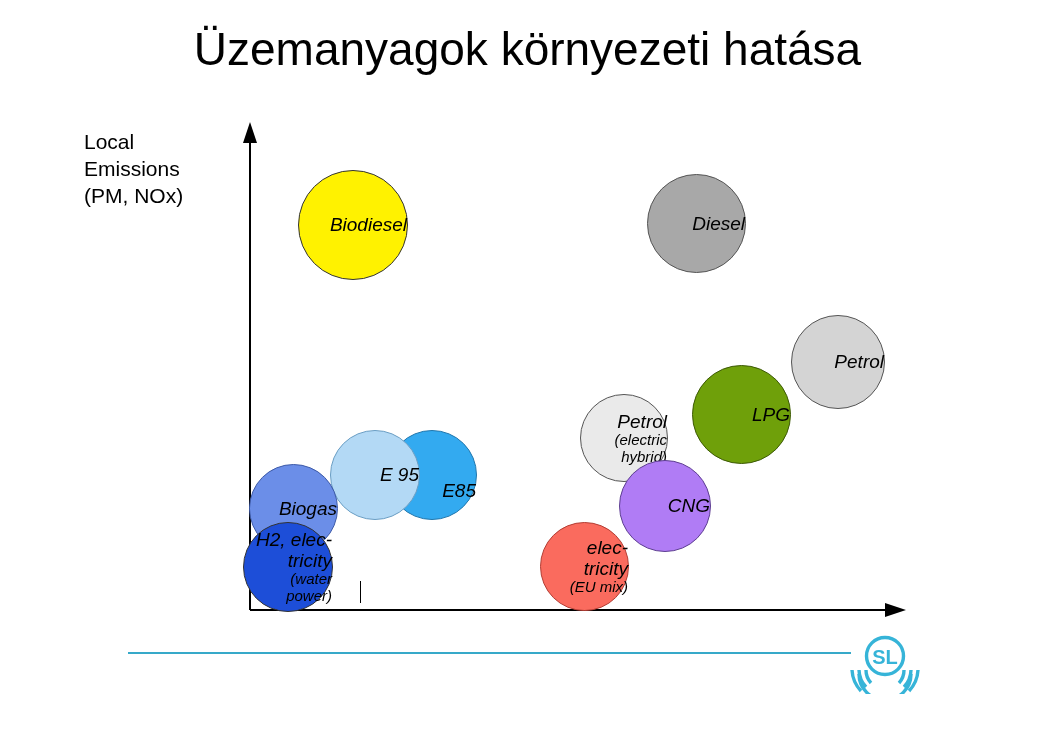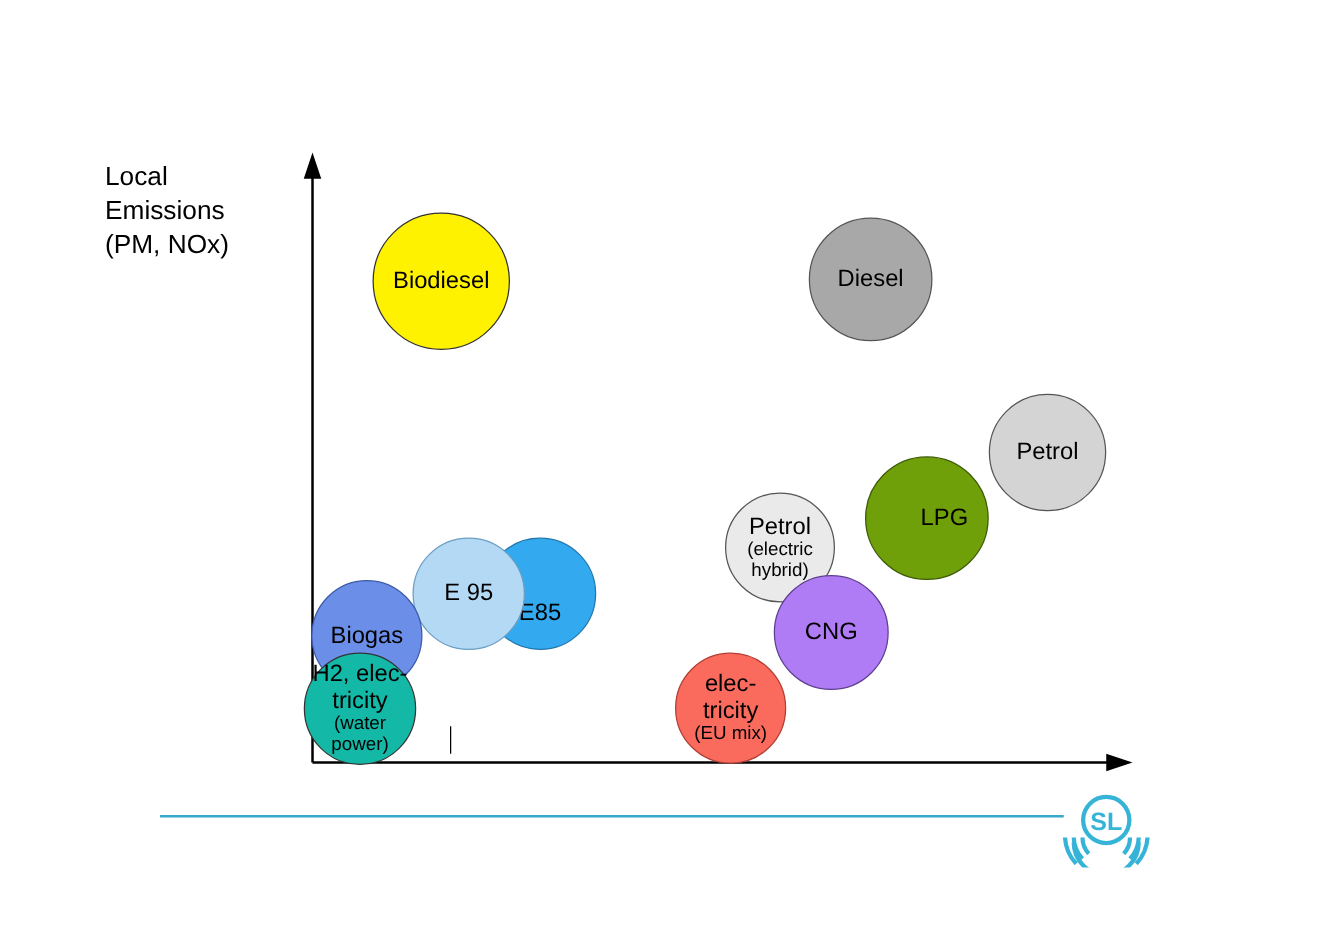--- a/index.html
+++ b/index.html
@@ -81,23 +81,24 @@
 
   
   .bubble {
     position: absolute;
     border-radius: 50%;
     box-sizing: border-box;
     border: 1px solid #5a5a5a;
     display: flex;
     align-items: center;
     justify-content: center;
-    text-align: center;
+    text-align: right;
     color: #000000;
     line-height: 1.12;
+    font-style: italic;
   }
   .bubble .b-text {
     display: block;
     width: 150%;
     white-space: pre-line;
   }
   .bubble .b-main {
     display: block;
     font-size: 19px;
   }
@@ -131,20 +132,21 @@
     top: 628px;
     width: 72px;
     height: 66px;
   }
 </style>
 </head>
 <body>
 
 <div id="slide">
 
+  <div class="slide-title">Üzemanyagok környezeti hatása</div>
 
   <svg class="axes-svg" viewBox="0 0 1055 741" xmlns="http://www.w3.org/2000/svg">
 
     <line x1="250" y1="138" x2="250" y2="610" stroke="#000000" stroke-width="2"></line>
     <polygon points="250,122 243,143 257,143" fill="#000000"></polygon>
 
     <line x1="250" y1="610" x2="890" y2="610" stroke="#000000" stroke-width="2"></line>
     <polygon points="906,610 885,603 885,617" fill="#000000"></polygon>
   </svg>
 
@@ -176,21 +178,21 @@
       </div>
       <div class="bubble" style="left: 387px; top: 430px; width: 90px; height: 90px; background: rgb(51, 170, 240); border-color: rgb(34, 119, 173);">
         <span class="b-text"><span class="b-main" style="font-size: 19px; margin-top: 32px;">E85</span></span>
       </div>
       <div class="bubble" style="left: 330px; top: 430px; width: 90px; height: 90px; background: rgb(179, 217, 245); border-color: rgb(106, 158, 196);">
         <span class="b-text"><span class="b-main" style="font-size: 19px;">E 95</span></span>
       </div>
       <div class="bubble" style="left: 249px; top: 464px; width: 89px; height: 89px; background: rgb(107, 142, 232); border-color: rgb(61, 90, 168);">
         <span class="b-text"><span class="b-main" style="font-size: 19px;">Biogas</span></span>
       </div>
-      <div class="bubble" style="left: 243px; top: 522px; width: 90px; height: 90px; background: #14b8a6; border-color: rgb(51, 51, 51);">
+      <div class="bubble" style="left: 243px; top: 522px; width: 90px; height: 90px; background: #1d4ed8; border-color: rgb(51, 51, 51);">
         <span class="b-text"><span class="b-main" style="font-size: 19px;">H2, elec-
 tricity</span><span class="b-sub">(water power)</span></span>
       </div>
       <div class="bubble" style="left: 540px; top: 522px; width: 89px; height: 89px; background: rgb(250, 107, 94); border-color: rgb(179, 61, 51);">
         <span class="b-text"><span class="b-main" style="font-size: 19px;">elec-
 tricity</span><span class="b-sub">(EU mix)</span></span>
       </div>
     </div>
 
   <div class="text-caret"></div>

